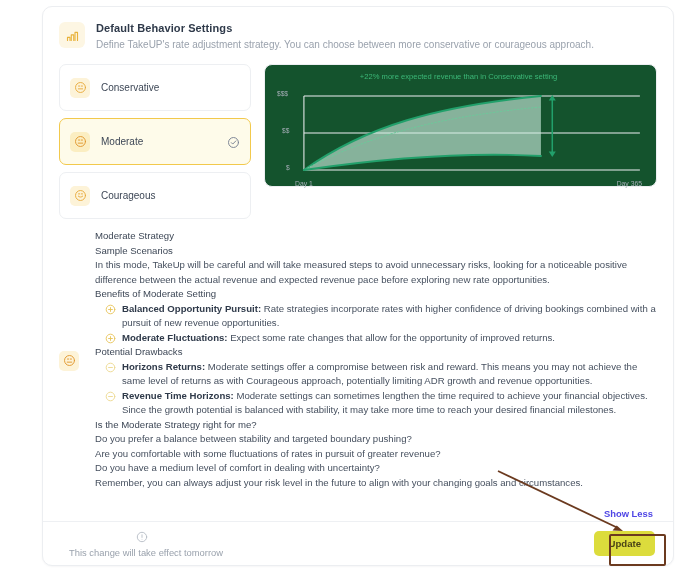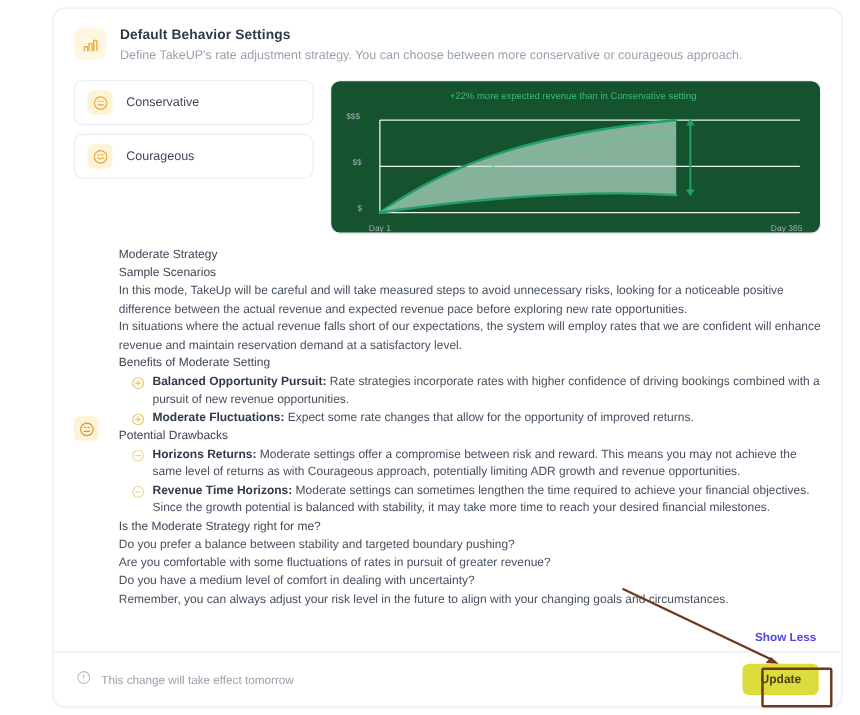--- a/index.html
+++ b/index.html
@@ -62,21 +62,21 @@
     gap: 13px;
   }
   .options {
     width: 192px;
     display: flex;
     flex-direction: column;
     gap: 7px;
     flex: 0 0 auto;
   }
   .opt {
-    height: 36px;
+    height: 47px;
     border: 1px solid #edeff2;
     border-radius: 7px;
     display: flex;
     align-items: center;
     padding: 0 10px;
     background: #ffffff;
     cursor: pointer;
   }
   .opt.selected {
     background: #fefbea;
@@ -172,21 +172,21 @@
   .footer {
     position: absolute;
     left: 0; right: 0; bottom: 0;
     height: 44px;
     border-top: 1px solid #eef0f3;
     display: flex;
     align-items: center;
     justify-content: space-between;
     padding: 0 18px 0 18px;
   }
-  .note { display: flex; align-items: center; }
+  .note { display: flex; align-items: center; flex-direction: column; }
   .note-txt {
     font-size: 9.4px;
     color: #9aa2ad;
     margin-left: 8px;
   }
   .update-btn {
     background: #dcdc3c;
     color: #4a4416;
     font-size: 9.6px;
     font-weight: bold;
@@ -241,20 +241,37 @@
             <svg width="13" height="13" viewBox="0 0 24 24" fill="none" stroke="#e8a93a" stroke-width="1.7" stroke-linecap="round">
               <circle cx="12" cy="12" r="9.2"></circle>
               <path d="M8 14.5h8"></path>
                 <path d="M8.3 9.3h2.2"></path>
                 <path d="M13.5 9.3h2.2"></path>
             </svg>
           </span>
           <span class="opt-label">Conservative</span>
         </div>
 
+        <div class="opt selected">
+          <span class="opt-ic">
+            <svg width="13" height="13" viewBox="0 0 24 24" fill="none" stroke="#e0952a" stroke-width="1.7" stroke-linecap="round">
+              <circle cx="12" cy="12" r="9.2"></circle>
+              <path d="M7.8 15h8.4"></path>
+                <path d="M8.3 9.3h2.2"></path>
+                <path d="M13.5 9.3h2.2"></path>
+            </svg>
+          </span>
+          <span class="opt-label">Moderate</span>
+          <span class="opt-check">
+            <svg width="13" height="13" viewBox="0 0 24 24" fill="none" stroke="#7b8494" stroke-width="1.8" stroke-linecap="round" stroke-linejoin="round">
+              <circle cx="12" cy="12" r="9.2"></circle>
+                <path d="M8 12.3l2.6 2.6L16.4 9"></path>
+            </svg>
+          </span>
+        </div>
 
         <div class="opt">
           <span class="opt-ic">
             <svg width="13" height="13" viewBox="0 0 24 24" fill="none" stroke="#e8a93a" stroke-width="1.7" stroke-linecap="round">
               <circle cx="12" cy="12" r="9.2"></circle>
               <path d="M7.8 13.2c1.6 2.3 6.8 2.3 8.4 0"></path>
                 <path d="M8.3 9h2.2"></path>
                 <path d="M13.5 9h2.2"></path>
             </svg>
           </span>
@@ -304,21 +321,20 @@
             <path d="M8.3 9.3h2.2"></path>
             <path d="M13.5 9.3h2.2"></path>
         </svg>
       </div>
       <div class="detail-body">
 
         <div class="d-head">Moderate Strategy</div>
 
         <div class="d-head">Sample Scenarios</div>
         <div class="d-par">In this mode, TakeUp will be careful and will take measured steps to avoid unnecessary risks, looking for a noticeable positive difference between the actual revenue and expected revenue pace before exploring new rate opportunities.</div>
-        <div class="d-par">In situations where the actual revenue falls short of our expectations, the system will employ rates that we are confident will enhance revenue and maintain reservation demand at a satisfactory level.</div>
 
         <div class="d-head">Benefits of Moderate Setting</div>
         <ul class="bullets">
           <li class="bullet">
             <span class="bullet-ic">
               <svg width="11" height="11" viewBox="0 0 24 24" fill="none" stroke="#e8c45a" stroke-width="2" stroke-linecap="round">
                 <circle cx="12" cy="12" r="9.4"></circle>
                   <path d="M12 7.8v8.4"></path>
                   <path d="M7.8 12h8.4"></path>
               </svg>

